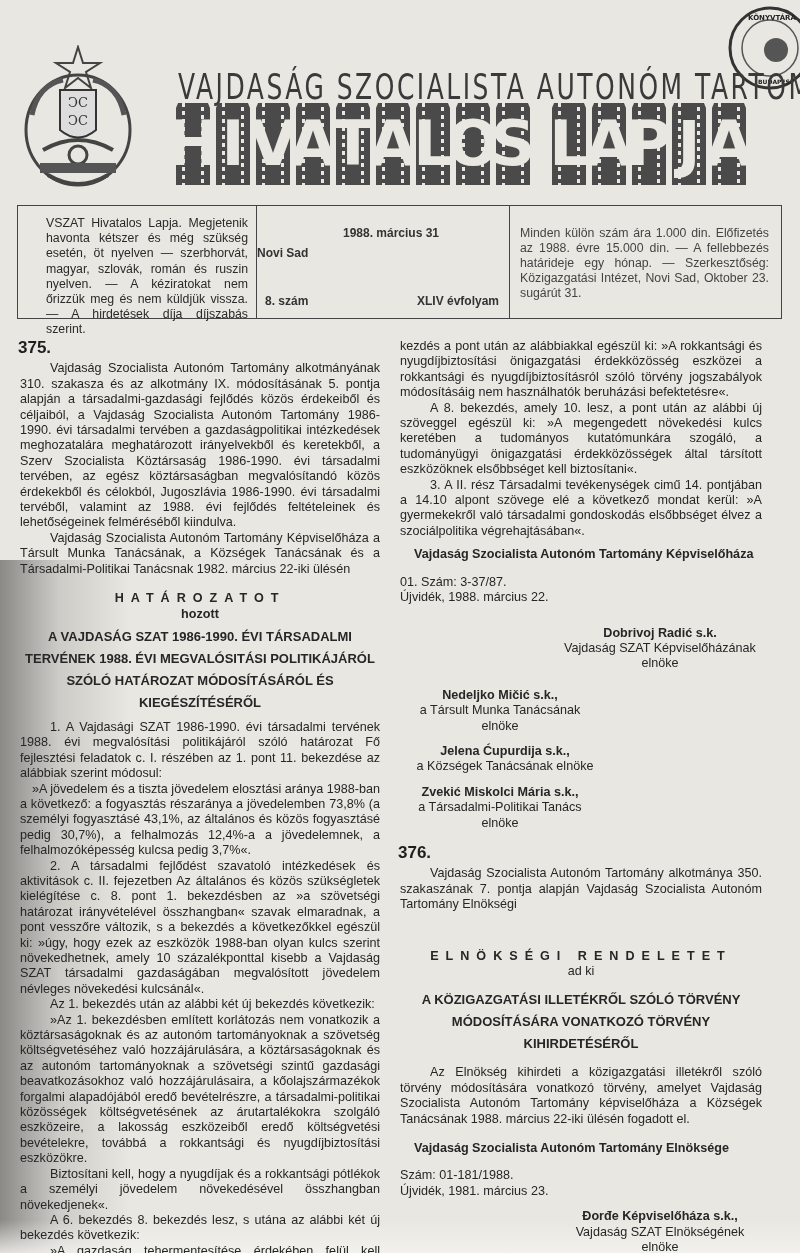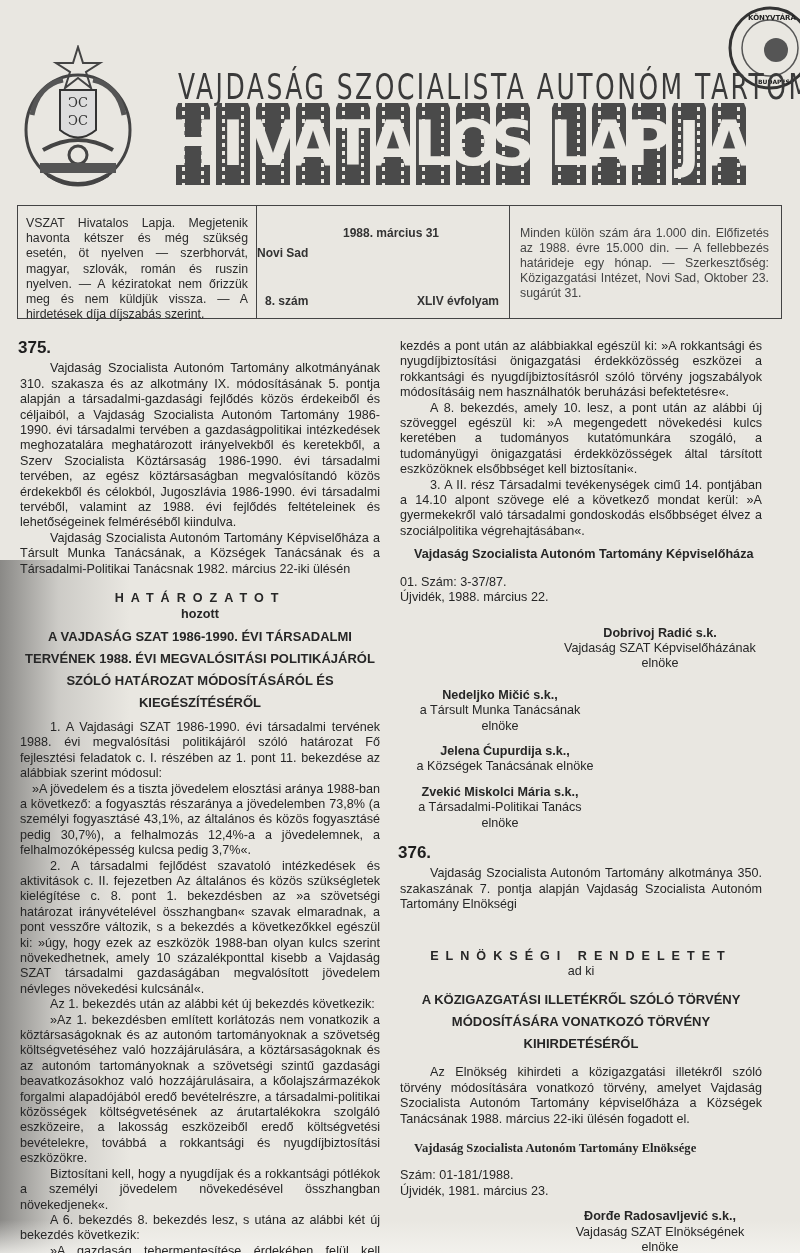--- a/index.html
+++ b/index.html
@@ -47,21 +47,21 @@
     content: ""; position: absolute; right: 6px; top: 0; bottom: 0; width: 3px;
     background: repeating-linear-gradient(to bottom, transparent 0 4px, #e9e7e1 4px 8px);
   }
   
   .infobox {
     position: absolute; left: 17px; top: 205px; width: 765px; height: 112px;
     border-top: 1.5px solid #444; border-bottom: 1.5px solid #444;
     display: flex;
   }
   .info-left {
-    width: 240px; padding: 10px 8px 0 8px; border-left: 1.5px solid #444; border-right: 1.5px solid #444;
+    width: 240px; padding: 10px 8px 0 28px; border-left: 1.5px solid #444; border-right: 1.5px solid #444;
     font-size: 12.3px; line-height: 15.2px; text-align: justify; box-sizing: border-box;
   }
   .info-mid { width: 252px; position: relative; box-sizing: border-box; }
   .info-mid .date { position: absolute; left: 16px; right: 0; top: 20px; text-align: center; font-size: 12px; font-weight: bold; color:#333; }
   .info-mid .place { position: absolute; left: 0; right: 0; top: 40px; text-align: left; font-size: 12px; font-weight: bold; color:#333; }
   .info-mid .num { position: absolute; left: 8px; top: 88px; font-size: 12px; font-weight: bold; color:#333; }
   .info-mid .vol { position: absolute; right: 10px; top: 88px; font-size: 12px; font-weight: bold; color:#333; }
   .info-right {
     flex: 1; padding: 20px 12px 0 10px; border-left: 1.5px solid #444; border-right: 1.5px solid #444;
     font-size: 12.3px; line-height: 15px; text-align: justify; color:#444; box-sizing: border-box;
@@ -184,23 +184,23 @@
     <div>a Társadalmi-Politikai Tanács</div>
     <div>elnöke</div>
   </div>
 
   <div class="secnum" style="margin-top:14px;">376.</div>
   <p>Vajdaság Szocialista Autonóm Tartomány alkotmánya 350. szakaszának 7. pontja alapján Vajdaság Szocialista Autonóm Tartomány Elnökségi</p>
   <div class="spaced" style="margin-top:36px;">ELNÖKSÉGI RENDELETET</div>
   <div class="center-b" style="font-weight:normal;">ad ki</div>
   <div class="title-b" style="margin-top:10px;">A KÖZIGAZGATÁSI ILLETÉKRŐL SZÓLÓ TÖRVÉNY MÓDOSÍTÁSÁRA VONATKOZÓ TÖRVÉNY KIHIRDETÉSÉRŐL</div>
   <p style="margin-top:10px;">Az Elnökség kihirdeti a közigazgatási illetékről szóló törvény módosítására vonatkozó törvény, amelyet Vajdaság Szocialista Autonóm Tartomány képviselőháza a Községek Tanácsának 1988. március 22-iki ülésén fogadott el.</p>
-  <div class="body-sign" style="margin-top:14px;font-family:Liberation Serif, serif;">Vajdaság Szocialista Autonóm Tartomány Elnöksége</div>
+  <div class="body-sign" style="margin-top:14px;">Vajdaság Szocialista Autonóm Tartomány Elnöksége</div>
   <p class="noind ref">Szám: 01-181/1988.</p>
   <p class="noind ref">Újvidék, 1981. március 23.</p>
 
   <div class="sig" style="margin-left:160px;width:200px;margin-top:10px;">
-    <div class="name">Đorđe Radosavljević s.k.,</div>
+    <div class="name">Đorđe Képviselőháza s.k.,</div>
     <div>Vajdaság SZAT Elnökségének</div>
     <div>elnöke</div>
   </div>
 
 </div>
 
 </body></html>

